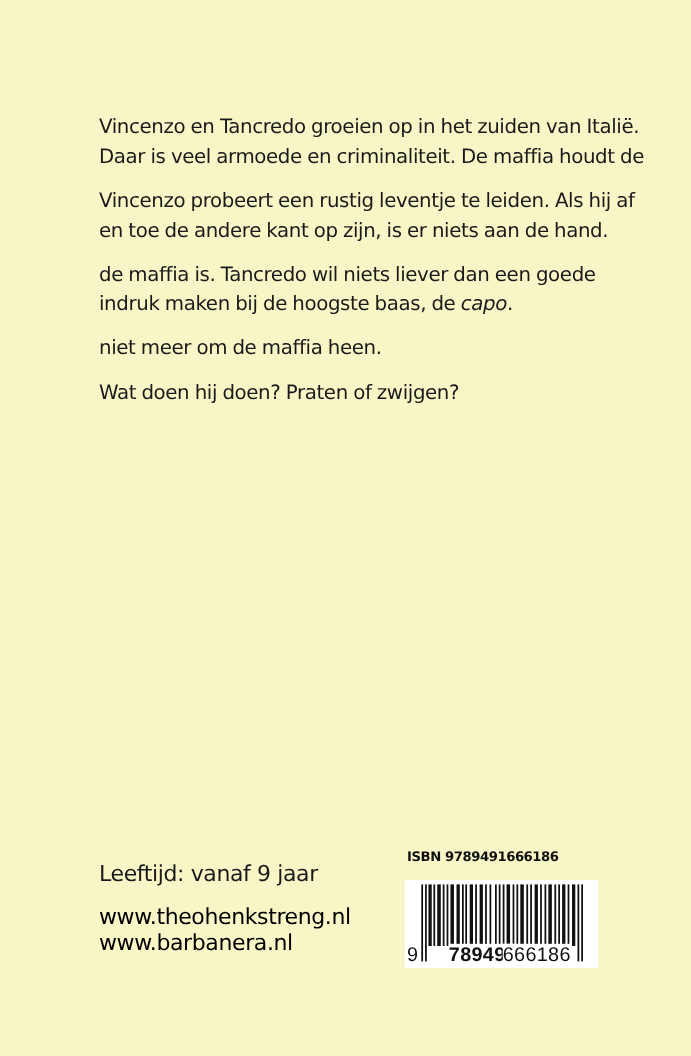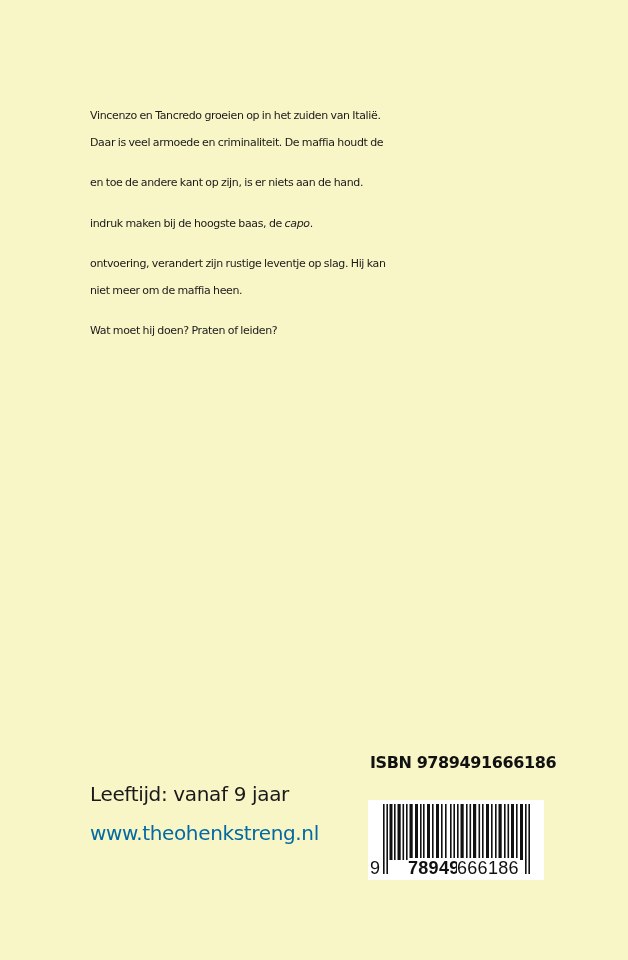--- a/index.html
+++ b/index.html
@@ -16,43 +16,43 @@
       color: #1a1a1a;
     }
     .blurb {
       position: absolute;
       left: 90px;
       top: 103px;
       width: 470px;
     }
     .para {
       margin: 0 0 14px 0;
-      font-size: 11px;
+      font-size: 18px;
       line-height: 26.5px;
       letter-spacing: -0.35px;
       word-spacing: -0.5px;
     }
     .para .line { display: block; white-space: nowrap; }
     .para em { font-style: italic; }
     .meta {
       position: absolute;
       left: 90px;
       top: 781px;
       font-size: 20px;
       letter-spacing: -0.35px;
     }
     .meta .age { display: block; line-height: 26px; margin-bottom: 14px; white-space: nowrap; }
-    .meta .link { display: block; line-height: 24px; white-space: nowrap; color: #0369a1; text-decoration: none; }
+    .meta .link { display: block; line-height: 24px; white-space: nowrap; color: #000000; text-decoration: none; }
     .isbn-label {
       position: absolute;
       left: 370px;
-      top: 753px;
+      top: 772px;
       font-family: "DejaVu Sans", "Liberation Sans", sans-serif;
       font-weight: bold;
-      font-size: 16px;
+      font-size: 12px;
       letter-spacing: -0.4px;
       white-space: nowrap;
       color: #111;
     }
     .barcode-box {
       position: absolute;
       left: 368px;
       top: 800px;
       width: 176px;
       height: 80px;
@@ -75,37 +75,39 @@
   </style>
 </head>
 <body>
 
 <div class="blurb">
   <p class="para">
     <span class="line">Vincenzo en Tancredo groeien op in het zuiden van Italië.</span>
     <span class="line">Daar is veel armoede en criminaliteit. De maffia houdt de</span>
   </p>
   <p class="para">
+    <span class="line">Vincenzo probeert een rustig leventje te leiden. Als hij af</span>
     <span class="line">en toe de andere kant op zijn, is er niets aan de hand.</span>
   </p>
   <p class="para">
+    <span class="line">de maffia is. Tancredo wil niets liever dan een goede</span>
     <span class="line"><span>indruk maken bij de hoogste baas, de </span><em>capo</em><span>.</span></span>
   </p>
   <p class="para">
-    <span class="line">ontvoering, verandert zijn rustige leventje op slag. Hij kan</span>
     <span class="line">niet meer om de maffia heen.</span>
   </p>
   <p class="para">
-    <span class="line">Wat moet hij doen? Praten of leiden?</span>
+    <span class="line">Wat doen hij doen? Praten of zwijgen?</span>
   </p>
 </div>
 
 <div class="meta">
   <span class="age">Leeftijd: vanaf 9 jaar</span>
   <a class="link">www.theohenkstreng.nl</a>
+  <a class="link">www.barbanera.nl</a>
 </div>
 
 <div class="isbn-label">ISBN 9789491666186</div>
 
 <div class="barcode-box">
   <svg class="bars" width="176" height="80" viewBox="0 0 176 80">
     <g fill="#111">
 
       <rect x="15" y="4" width="1.6" height="70"></rect>
       <rect x="18.4" y="4" width="1.6" height="70"></rect>

